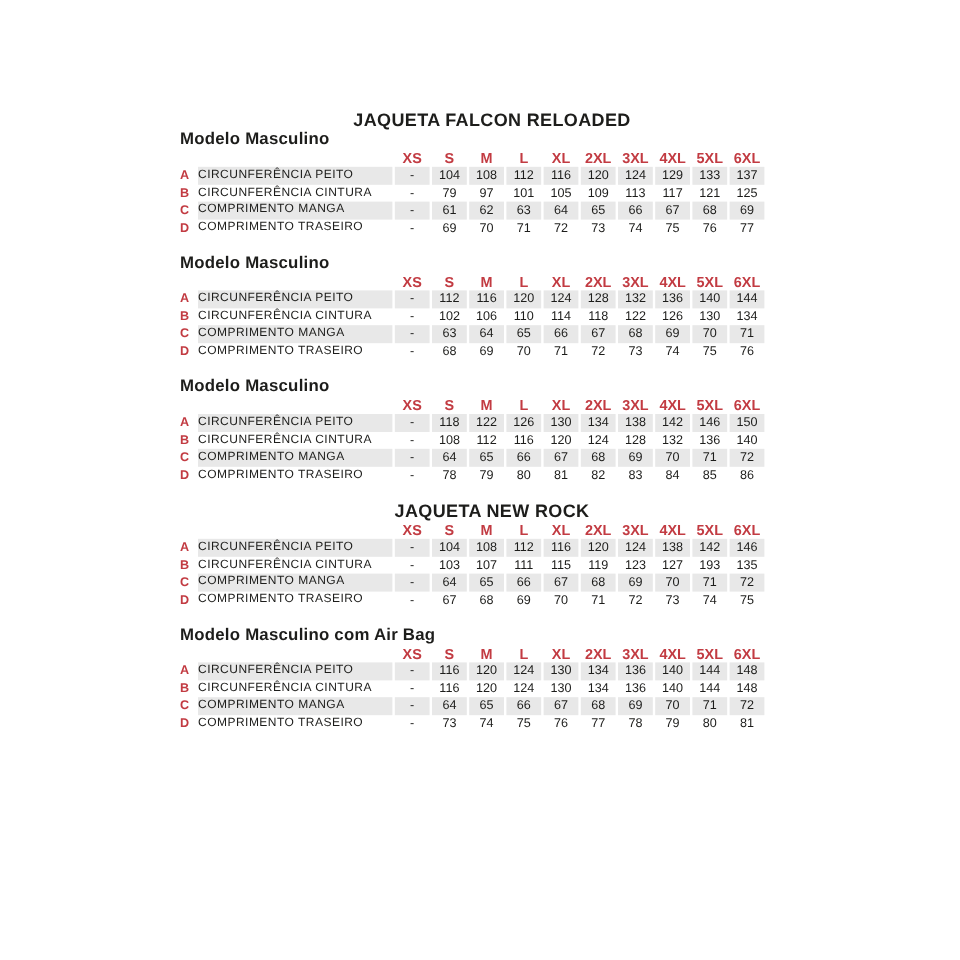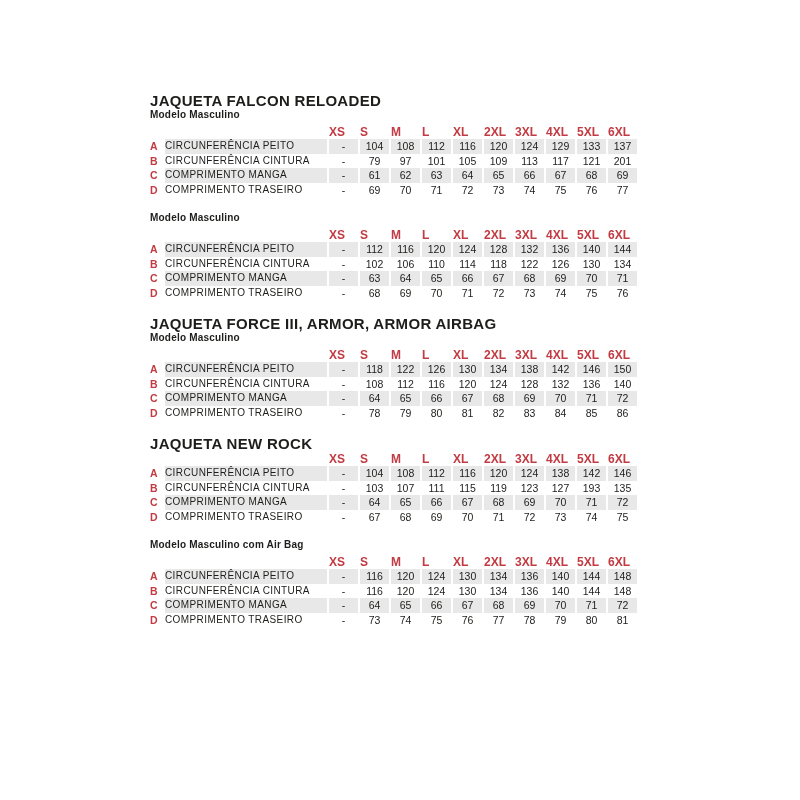--- a/index.html
+++ b/index.html
@@ -29,24 +29,25 @@
   .chart-section {
     margin: 0 0 15px 0;
   }
   .title {
     margin: 0;
     font-size: 15px;
     line-height: 17px;
     font-weight: bold;
     letter-spacing: 0.3px;
     color: #1d1d1b;
+    text-align: center;
   }
   .subtitle {
     margin: 0 0 4px 0;
-    font-size: 10px;
+    font-size: 14px;
     line-height: 12px;
     font-weight: bold;
     letter-spacing: 0.2px;
     color: #1d1d1b;
   }
   table.size-table {
     border-collapse: separate;
     border-spacing: 2px 0;
     margin-left: -2px;
     table-layout: fixed;
@@ -57,21 +58,21 @@
     margin: 0;
     vertical-align: middle;
     white-space: nowrap;
   }
   th.corner-letter { width: 13px; }
   th.corner-label  { width: 162px; }
   th.size-head {
     width: 29px;
     font-size: 12px;
     font-weight: bold;
-    text-align: left;
+    text-align: center;
     padding-bottom: 4px;
     padding-top: 2px;
   }
   td.letter-cell {
     width: 13px;
     font-size: 10.5px;
     font-weight: bold;
     text-align: left;
     height: 14.5px;
     line-height: 14.5px;
@@ -142,21 +143,21 @@
               <td class="label-cell">CIRCUNFERÊNCIA CINTURA</td>
               <td class="value-cell">-</td>
               <td class="value-cell">79</td>
               <td class="value-cell">97</td>
               <td class="value-cell">101</td>
               <td class="value-cell">105</td>
               <td class="value-cell">109</td>
               <td class="value-cell">113</td>
               <td class="value-cell">117</td>
               <td class="value-cell">121</td>
-              <td class="value-cell">201</td>
+              <td class="value-cell">125</td>
             </tr>
             <tr class="striped">
               <td class="letter-cell" style="color: rgb(194, 59, 66);">C</td>
               <td class="label-cell">COMPRIMENTO MANGA</td>
               <td class="value-cell">-</td>
               <td class="value-cell">61</td>
               <td class="value-cell">62</td>
               <td class="value-cell">63</td>
               <td class="value-cell">64</td>
               <td class="value-cell">65</td>
@@ -255,21 +256,20 @@
               <td class="value-cell">72</td>
               <td class="value-cell">73</td>
               <td class="value-cell">74</td>
               <td class="value-cell">75</td>
               <td class="value-cell">76</td>
             </tr>
           </tbody>
         </table>
       </section>
       <section class="chart-section">
-        <h2 class="title">JAQUETA FORCE III, ARMOR, ARMOR AIRBAG</h2>
         <div class="subtitle">Modelo Masculino</div>
         <table class="size-table">
           <thead>
             <tr>
               <th class="corner-letter"></th>
               <th class="corner-label"></th>
               <th class="size-head" style="color: rgb(194, 59, 66);">XS</th>
               <th class="size-head" style="color: rgb(194, 59, 66);">S</th>
               <th class="size-head" style="color: rgb(194, 59, 66);">M</th>
               <th class="size-head" style="color: rgb(194, 59, 66);">L</th>

